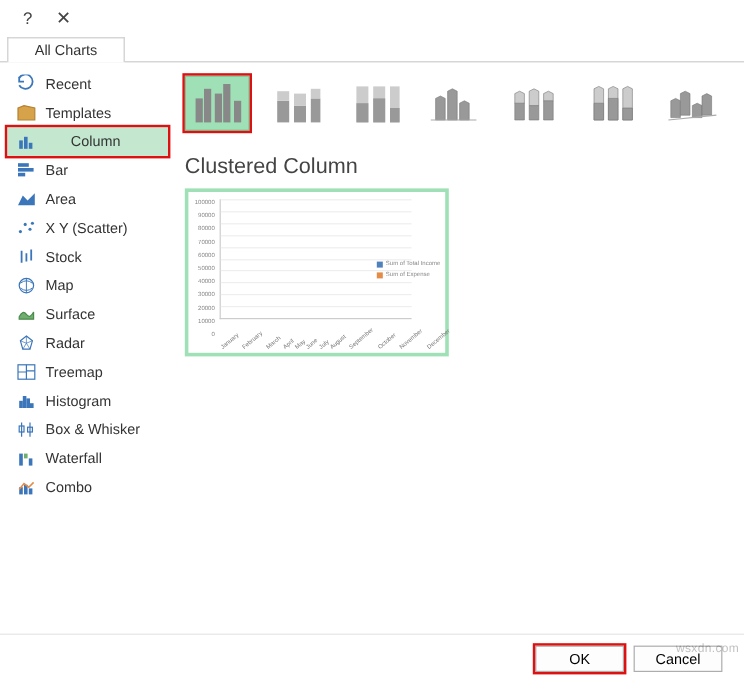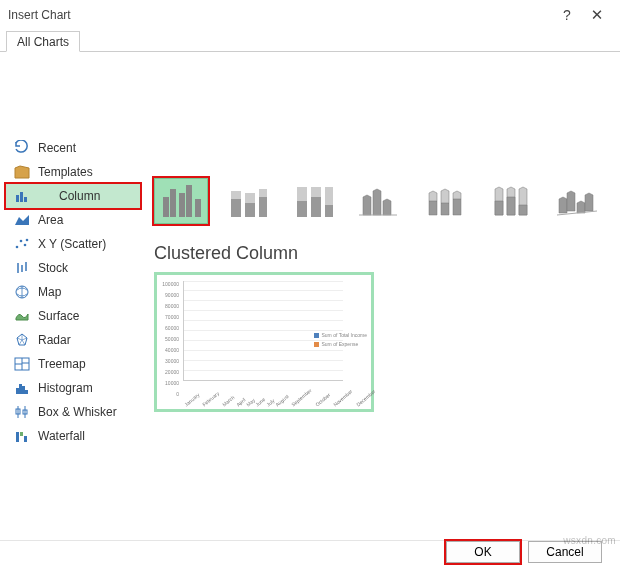--- a/index.html
+++ b/index.html
@@ -2,22 +2,22 @@
 <html><head>
 <meta charset="utf-8">
 <style>
   * { box-sizing: border-box; font-family: "Segoe UI", Tahoma, sans-serif; }
   body { margin: 0; background: #fff; width: 620px; height: 568px; overflow: hidden; position: relative; font-size: 12px; color: #333; }
   .titlebar { height: 30px; display: flex; align-items: center; padding: 0 8px; }
   .titlebar-title { flex: 1; font-size: 12px; color: #444; }
   .titlebar-help { width: 30px; text-align: center; font-size: 14px; color: #444; cursor: pointer; }
   .titlebar-close { width: 30px; text-align: center; font-size: 15px; color: #444; cursor: pointer; }
   .tabstrip { height: 22px; border-bottom: 1px solid #ccc; display: flex; align-items: flex-end; padding-left: 6px; }
-  .tab { border: 1px solid #ccc; border-bottom: 1px solid #fff; padding: 3px 10px 2px; margin-bottom: -1px; background: #fff; font-size: 12px; }
-  .body { display: flex; height: 474px; align-items: center; }
+  .tab { border: 1px solid #ccc; border-bottom: 1px solid #fff; padding: 3px 22px 2px; margin-bottom: -1px; background: #fff; font-size: 12px; }
+  .body { display: flex; height: 474px; }
   .sidebar { width: 140px; padding: 6px 0 0 6px; }
   .sidebar-item { height: 24px; display: flex; align-items: center; gap: 8px; padding-left: 8px; padding-right: 6px; cursor: pointer; }
   .sidebar-item.selected { background: #c3e8cf; }
   .sidebar-item .lbl { font-size: 12px; color: #333; }
   .si-icon { width: 16px; height: 16px; display: flex; align-items: center; justify-content: center; }
   .red-box { outline: 2px solid #d11; outline-offset: 0; gap: 29px; }
   .main { flex: 1; padding: 6px 10px 0 14px; }
   .subtype-row { display: flex; gap: 12px; align-items: center; height: 56px; }
   .subtype { width: 54px; height: 46px; border: 1px solid transparent; display: flex; align-items: center; justify-content: center; cursor: pointer; }
   .subtype.sel { background: #9fe0b6; border: 1px solid #76c794; }
@@ -30,29 +30,28 @@
   .bars-row { position: absolute; left: 0; bottom: 0; width: 100%; height: 100%; display: flex; align-items: flex-end; gap: 1px; }
   .bar-grp { flex: 1; display: flex; align-items: flex-end; gap: 1px; justify-content: center; }
   .bar { width: 3px; }
   .bar.income { background: #4f81bd; }
   .bar.expense { background: #e38b47; }
   .xcats { position: absolute; left: 26px; bottom: 0; width: 160px; display: flex; }
   .xcat { flex: 1; font-size: 5px; color: #777; transform: rotate(-40deg); transform-origin: left top; white-space: nowrap; display: flex; justify-content: center; }
   .legend { position: absolute; right: 4px; top: 56px; font-size: 5px; color: #888; line-height: 9px; }
   .legend-row { display: flex; align-items: center; gap: 3px; }
   .legend-sw { width: 5px; height: 5px; }
-  .footer { position: absolute; bottom: 0; left: 0; right: 0; height: 28px; border-top: 1px solid #e5e5e5; display: flex; justify-content: flex-end; gap: 8px; padding-right: 18px; }
+  .footer { position: absolute; bottom: 0; left: 0; right: 0; height: 40px; border-top: 1px solid #e5e5e5; display: flex; align-items: center; justify-content: flex-end; gap: 8px; padding-right: 18px; }
   .btn { min-width: 74px; height: 22px; border: 1px solid #adadad; background: #fdfdfd; font-size: 12px; cursor: pointer; }
   .watermark { position: absolute; right: 4px; bottom: 22px; font-size: 10px; color: rgba(0,0,0,0.25); letter-spacing: 0.3px; }
 </style>
 </head>
 <body>
 
 <div class="titlebar">
-  <div class="titlebar-title">Insert Chart</div>
   <div class="titlebar-help">?</div>
   <div class="titlebar-close">✕</div>
 </div>
 
 <div class="tabstrip">
   <div class="tab">
     <span>All Charts</span>
   </div>
 </div>
 
@@ -85,20 +84,30 @@
             <rect x="2" y="7" width="3" height="7" fill="#3a76b9"></rect>
             <rect x="6" y="4" width="3" height="10" fill="#3a76b9"></rect>
             <rect x="10" y="9" width="3" height="5" fill="#3a76b9"></rect>
           </svg>
       </span>
       <span class="lbl">Column</span>
     </div>
 
 
 
+    <div class="sidebar-item">
+      <span class="si-icon">
+        <svg width="16" height="16" viewBox="0 0 16 16">
+            <rect x="1" y="2" width="9" height="3" fill="#3a76b9"></rect>
+            <rect x="1" y="6" width="13" height="3" fill="#3a76b9"></rect>
+            <rect x="1" y="10" width="6" height="3" fill="#3a76b9"></rect>
+          </svg>
+      </span>
+      <span class="lbl">Bar</span>
+    </div>
 
     <div class="sidebar-item">
       <span class="si-icon">
         <svg width="16" height="16" viewBox="0 0 16 16">
             <path d="M1 13 L5 5 L9 9 L15 3 L15 13 Z" fill="#3a76b9"></path>
           </svg>
       </span>
       <span class="lbl">Area</span>
     </div>
 
@@ -206,20 +215,31 @@
         <svg width="16" height="16" viewBox="0 0 16 16">
             <rect x="2" y="4" width="3" height="10" fill="#3a76b9"></rect>
             <rect x="6" y="4" width="3" height="4" fill="#6fae6f"></rect>
             <rect x="10" y="8" width="3" height="6" fill="#3a76b9"></rect>
           </svg>
       </span>
       <span class="lbl">Waterfall</span>
     </div>
 
 
+    <div class="sidebar-item">
+      <span class="si-icon">
+        <svg width="16" height="16" viewBox="0 0 16 16">
+            <rect x="2" y="8" width="3" height="6" fill="#3a76b9"></rect>
+            <rect x="6" y="6" width="3" height="8" fill="#3a76b9"></rect>
+            <rect x="10" y="9" width="3" height="5" fill="#3a76b9"></rect>
+            <polyline points="2,10 6,5 10,8 14,4" fill="none" stroke="#e38b47" stroke-width="1.3"></polyline>
+          </svg>
+      </span>
+      <span class="lbl">Combo</span>
+    </div>
 
   </div>
 
   <div class="main">
 
     <div class="subtype-row">
       <div class="subtype sel red-box">
         <svg width="44" height="36" viewBox="0 0 44 36">
             <g fill="#888">
               <rect x="4" y="14" width="6" height="20"></rect>

